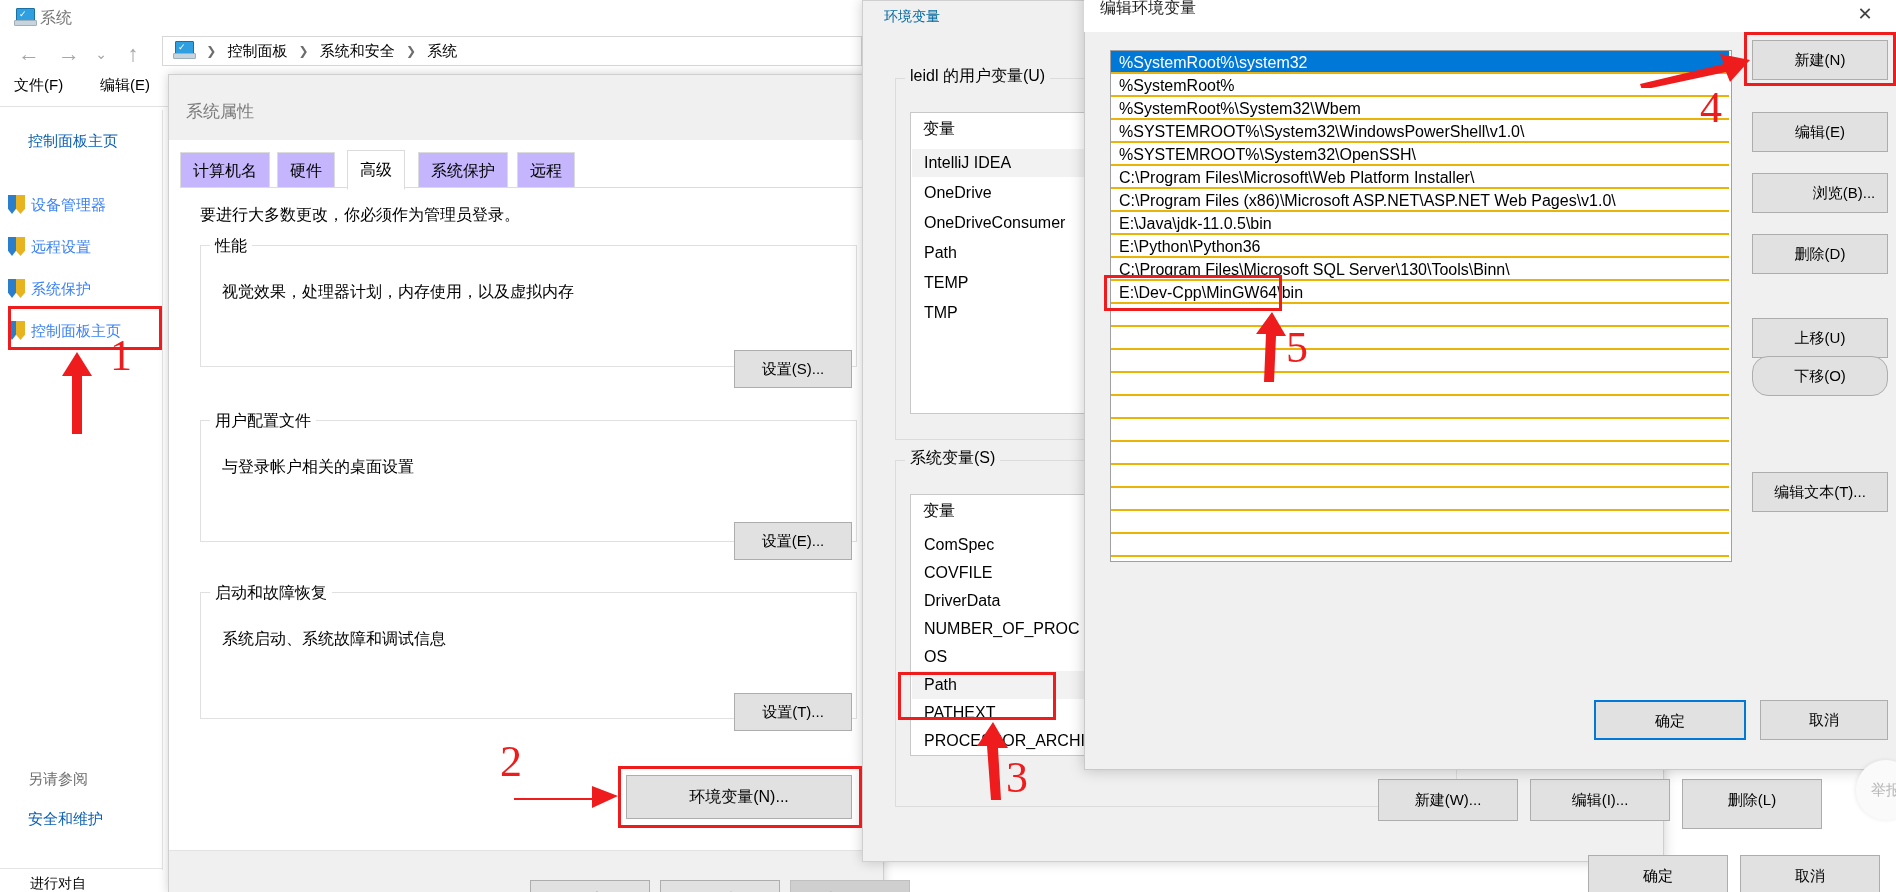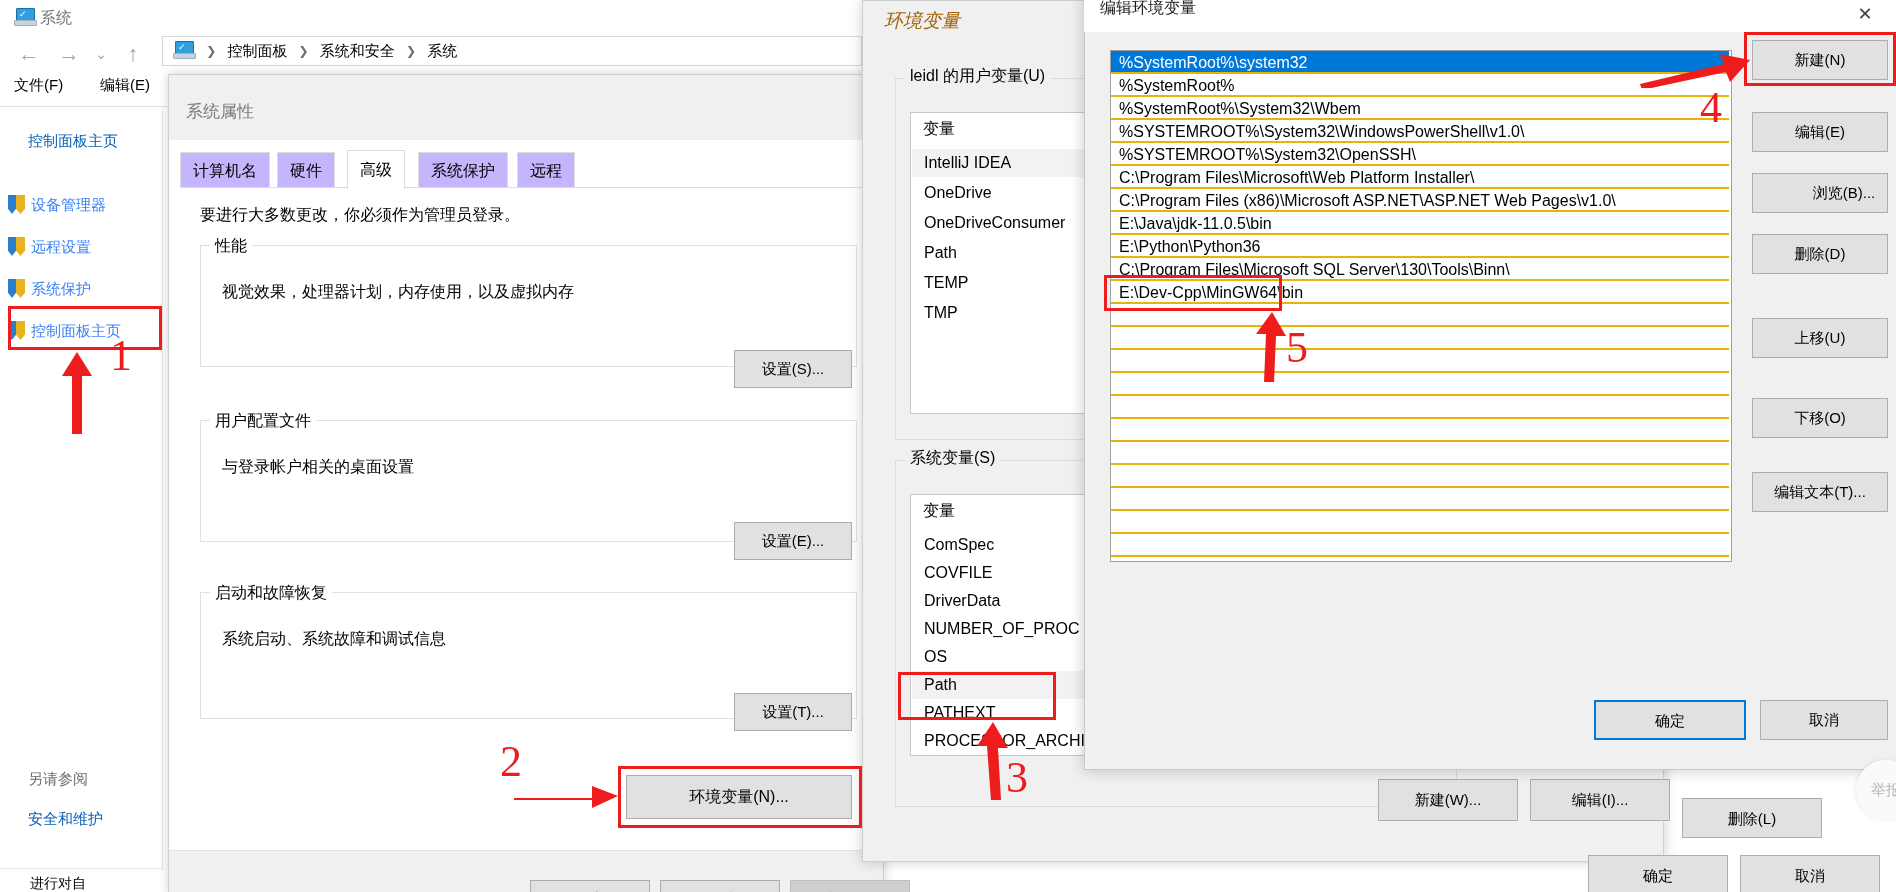--- a/index.html
+++ b/index.html
@@ -54,21 +54,21 @@
   .group{position:absolute;border:1px solid #e0e0e0;background:#fff;}
   .grouplabel{position:absolute;background:#fff;padding:0 5px;font-size:16px;}
   .groupdesc{position:absolute;font-size:16px;}
   .winbtn{position:absolute;background:#e1e1e1;border:1px solid #adadad;font-size:15px;text-align:center;color:#000;box-sizing:border-box;cursor:default;}
   .winbtn.disabled{background:#cfcfcf;color:#6d6d6d;border-color:#bfbfbf;}
 
   #sp-footerline{position:absolute;left:169px;top:850px;width:712px;height:1px;background:#e3e3e3;}
 
   
   #envdlg{left:862px;top:0;width:800px;height:860px;background:#f0f0f0;border:1px solid #cfcfcf;box-shadow:0 0 12px rgba(0,0,0,.2);}
-  #envdlg-title{left:884px;top:8px;color:#a16207;font-size:19px;font-style:italic;}
+  #envdlg-title{left:884px;top:8px;color:#0369a1;font-size:14px;}
   #userbox{left:895px;top:78px;width:560px;height:360px;border:1px solid #dcdcdc;background:#f0f0f0;}
   #userbox-label{left:905px;top:66px;background:#f0f0f0;padding:0 5px;font-size:16px;}
   #usertable{left:910px;top:112px;width:530px;height:300px;background:#fff;border:1px solid #c8c8c8;}
   .vh{position:absolute;font-size:16px;}
   .vrow{position:absolute;left:1px;width:528px;height:28px;line-height:28px;padding-left:12px;font-size:16px;box-sizing:border-box;}
   .vrow.sel{background:#f2f2f2;}
 
   #sysbox{left:895px;top:460px;width:560px;height:345px;border:1px solid #dcdcdc;background:#f0f0f0;}
   #sysbox-label{left:905px;top:448px;background:#f0f0f0;padding:0 5px;font-size:16px;}
   #systable{left:910px;top:494px;width:530px;height:260px;background:#fff;border:1px solid #c8c8c8;}
@@ -82,21 +82,21 @@
   .prow{position:absolute;left:0;width:618px;height:23px;line-height:23px;padding-left:8px;font-size:16px;box-sizing:border-box;border-bottom:2px solid #eab308;white-space:nowrap;}
   .prow.sel{background:#0078d7;color:#fff;}
   .edit-btn{position:absolute;left:1752px;width:136px;height:40px;line-height:38px;}
 
   #okbtn{left:1594px;top:700px;width:152px;height:40px;line-height:38px;border:2px solid #0078d7;background:#e1e1e1;}
   #cancelbtn{left:1760px;top:700px;width:128px;height:40px;line-height:38px;}
 
   
   #env-newbtn{left:1378px;top:779px;width:140px;height:42px;line-height:40px;}
   #env-editbtn{left:1530px;top:779px;width:140px;height:42px;line-height:40px;}
-  #env-delbtn{left:1682px;top:779px;width:140px;height:40px;line-height:40px;margin-top:19px;}
+  #env-delbtn{left:1682px;top:779px;width:140px;height:50px;line-height:40px;}
   #env-ok{left:1588px;top:855px;width:140px;height:42px;line-height:40px;}
   #env-cancel{left:1740px;top:855px;width:140px;height:42px;line-height:40px;}
 
   
   .redbox{position:absolute;border:3px solid #ee1c1c;box-sizing:border-box;}
   .rednum{position:absolute;color:#ee1c1c;font-size:44px;font-family:"Liberation Serif",serif;}
   .redarrow{position:absolute;}
   #report-badge{left:1856px;top:760px;width:60px;height:60px;border-radius:50%;background:#fafafa;color:#b6b6b6;font-size:15px;text-align:center;line-height:60px;box-shadow:-1px 0 4px rgba(0,0,0,.08);}
 </style>
 </head>
@@ -263,21 +263,21 @@
   <div class="prow" style="top:437px;"></div>
   <div class="prow" style="top:460px;"></div>
   <div class="prow" style="top:483px;"></div>
 </div>
 
 <div class="winbtn edit-btn" style="top:40px;">新建(N)</div>
 <div class="winbtn edit-btn" style="top:112px;">编辑(E)</div>
 <div class="winbtn edit-btn" style="top:173px;padding-left:48px;">浏览(B)...</div>
 <div class="winbtn edit-btn" style="top:234px;">删除(D)</div>
 <div class="winbtn edit-btn" style="top:318px;">上移(U)</div>
-<div class="winbtn edit-btn" style="top:398px;">下移(O)</div>
+<div class="winbtn edit-btn" style="top:356px;border-radius:16px;">下移(O)</div>
 <div class="winbtn edit-btn" style="top:472px;">编辑文本(T)...</div>
 
 <div class="winbtn" id="okbtn">确定</div>
 <div class="winbtn" id="cancelbtn">取消</div>
 
 
 
 <div class="redbox" style="left:8px;top:306px;width:154px;height:44px;"></div>
 <svg class="redarrow" style="left:58px;top:348px;" width="40" height="86">
   <polygon points="14,86 14,28 4,28 19,4 34,28 24,28 24,86" fill="#ee1c1c"></polygon>

